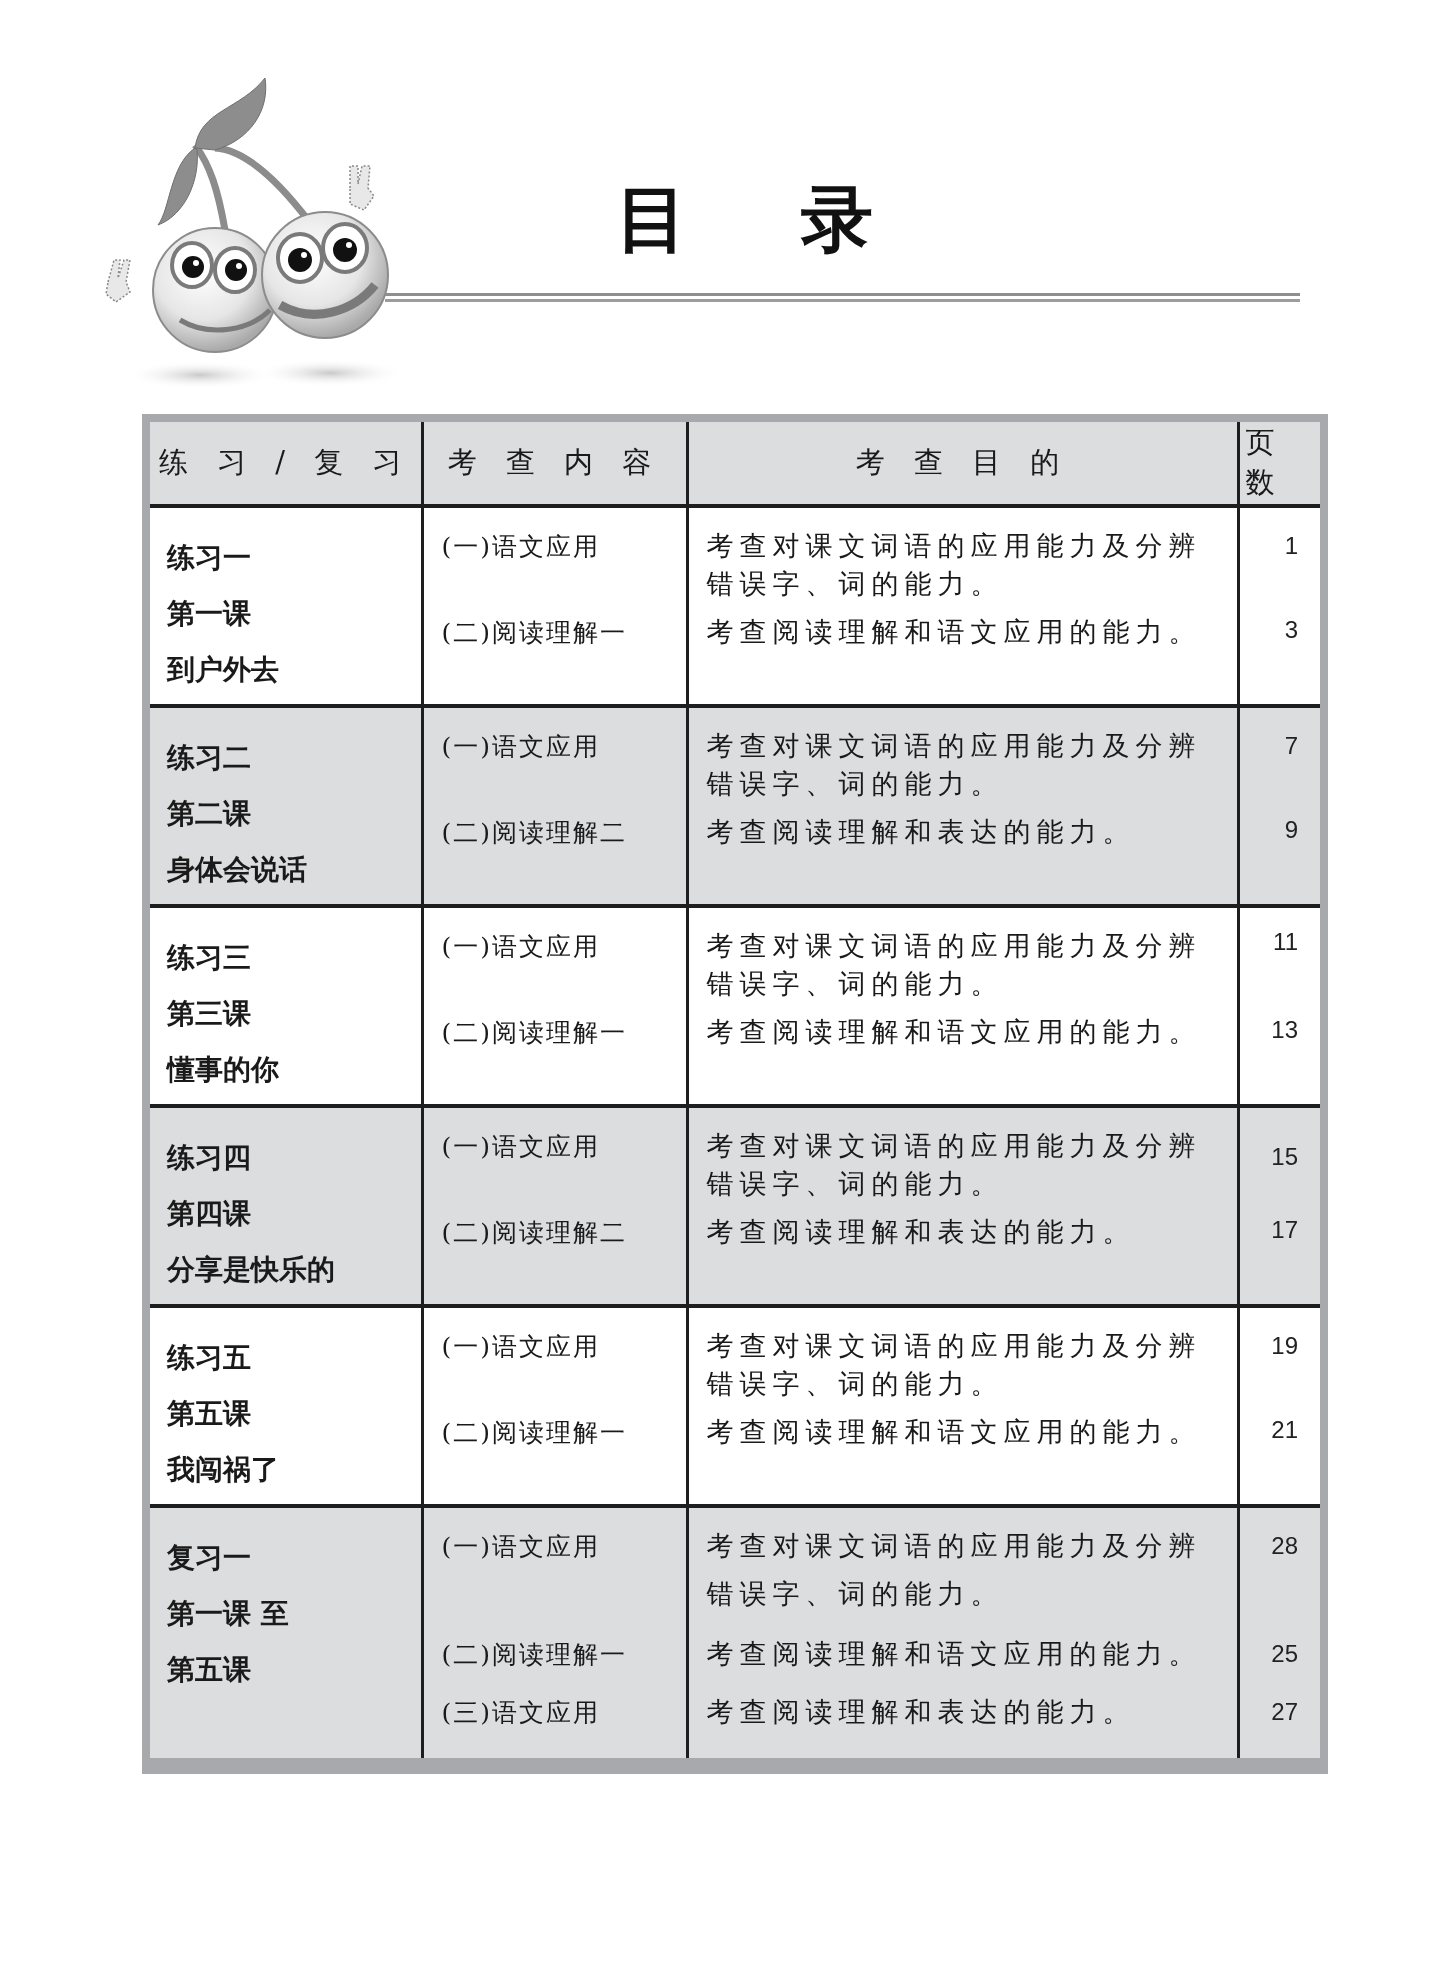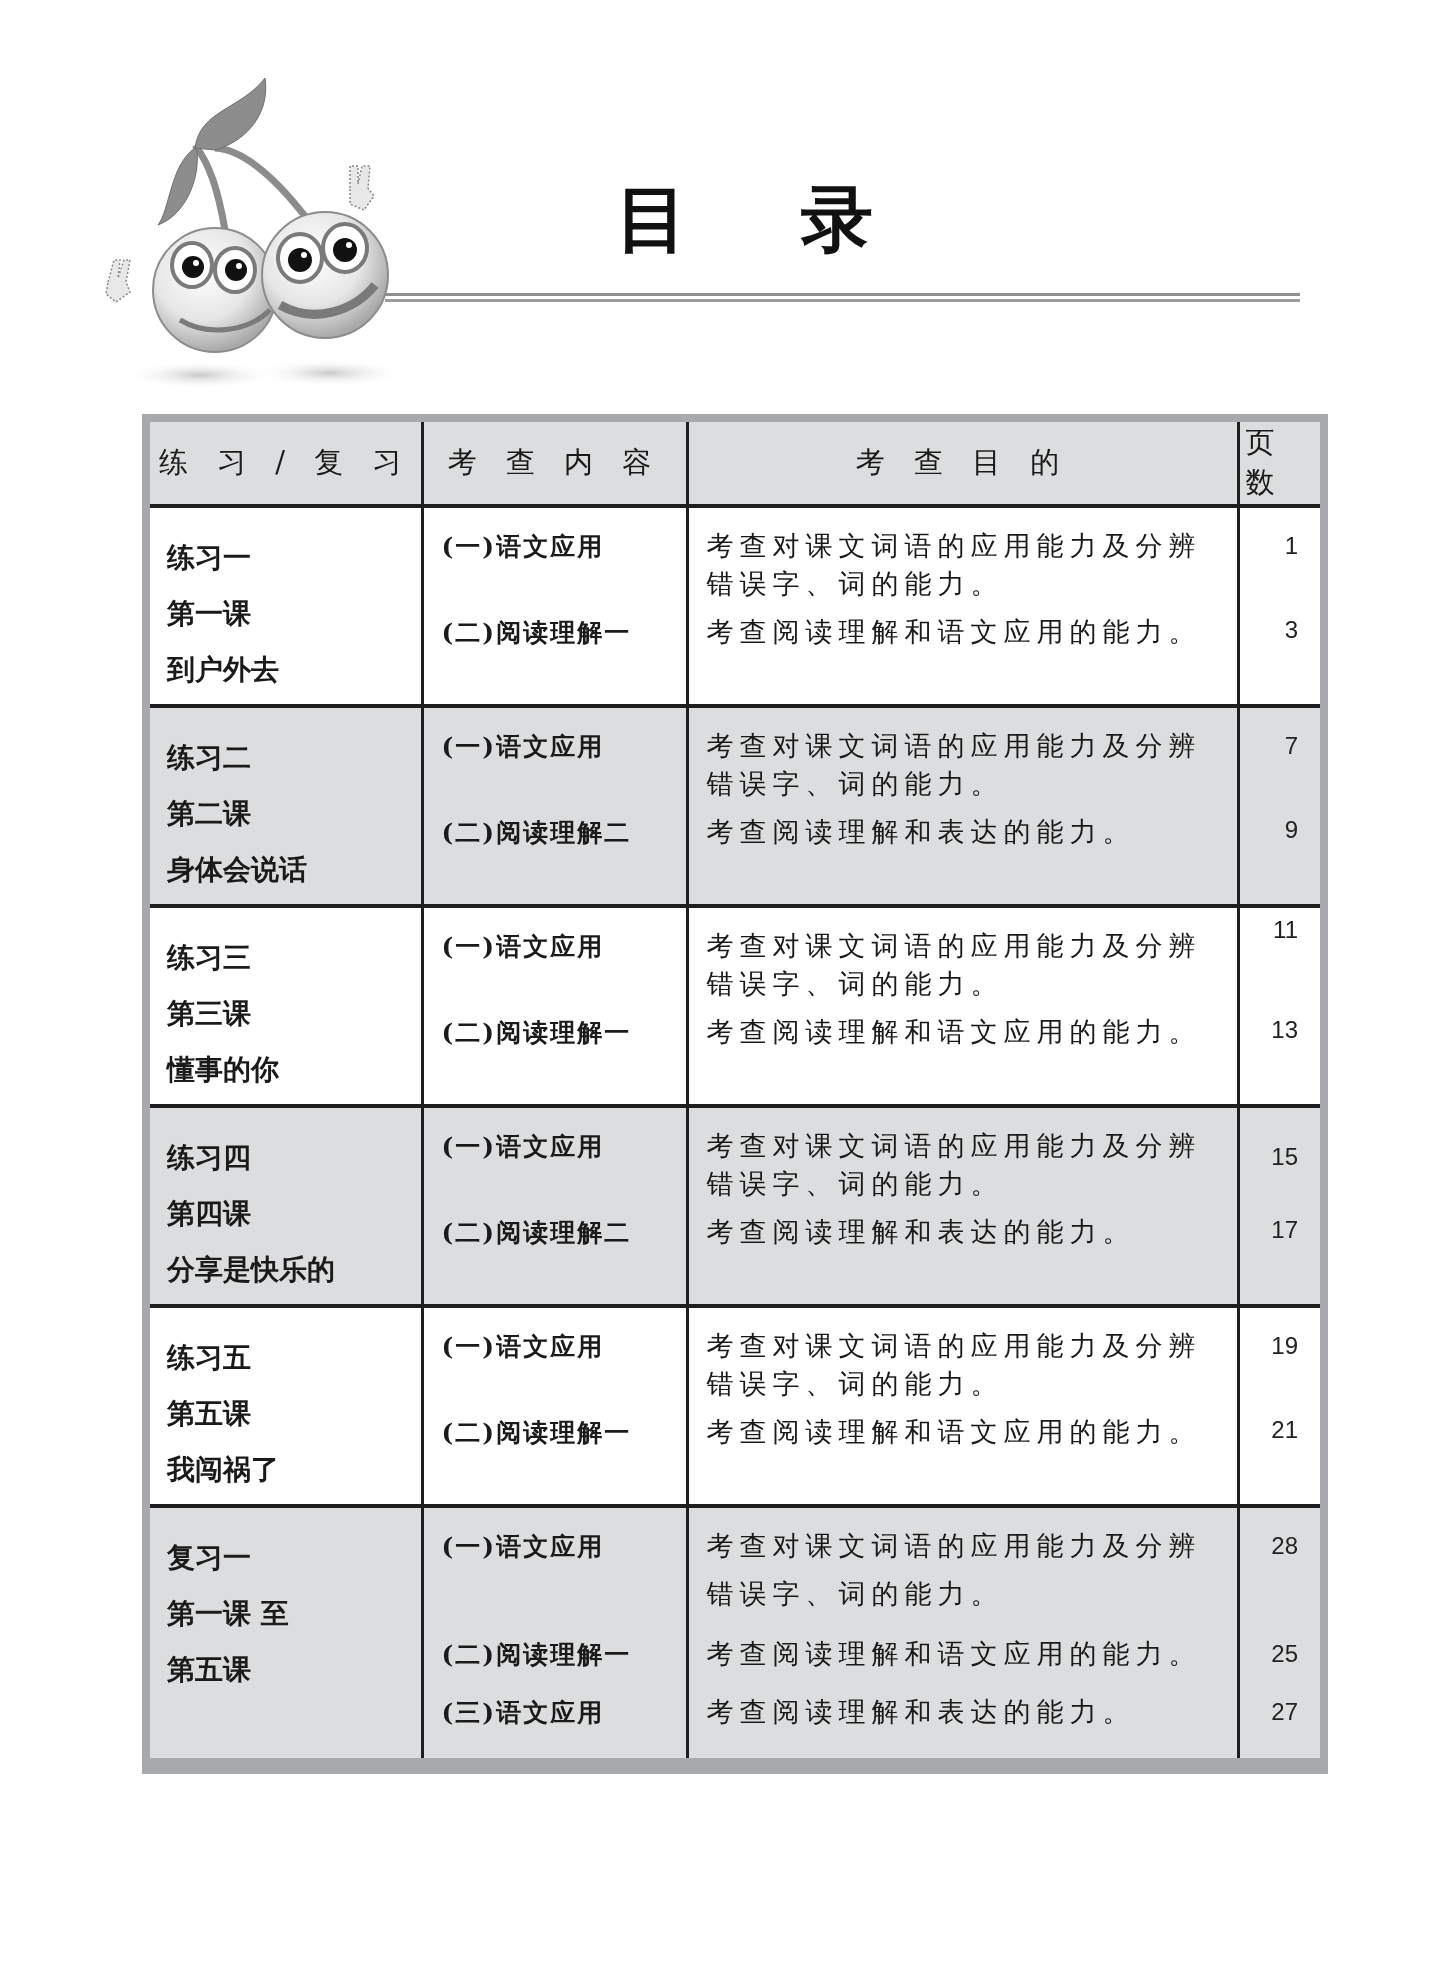--- a/index.html
+++ b/index.html
@@ -29,21 +29,21 @@
   tbody tr { height:200px; }
   tbody tr.shade td { background:#dcddde; }
   tbody tr.plain td { background:#ffffff; }
   tbody tr td { border-bottom:4px solid #1e1e1e; }
   tbody tr:last-child td { border-bottom:none; height:250px; }
   .lesson { padding:22px 0 0 17px; font-size:28px; font-weight:bold; line-height:56px;
             font-family:"DejaVu Sans", sans-serif; }
   .lesson div { white-space:nowrap; }
   .cell-rel { position:relative; height:100%; }
   .item { position:absolute; left:18px; font-family:"DejaVu Serif", serif; font-size:25px;
-          letter-spacing:2px; white-space:nowrap;font-weight:bold; }
+          letter-spacing:2px; white-space:nowrap; }
   .aim { position:absolute; left:18px; font-family:"DejaVu Serif", serif; font-size:27px;
          letter-spacing:6px; line-height:47px; white-space:nowrap; }
   .pg-num { position:absolute; right:22px; font-family:"Liberation Sans", sans-serif;
             font-size:24px; color:#222; }
 </style>
 </head>
 <body>
 
 <svg class="mascot" viewBox="0 0 320 330">
   <defs>
@@ -181,21 +181,21 @@
           </td>
         <td>
             <div class="cell-rel">
           <div class="aim" style="top:14px">考查对课文词语的应用能力及分辨</div>
           <div class="aim" style="top:52px">错误字、词的能力。</div>
           <div class="aim" style="top:100px">考查阅读理解和语文应用的能力。</div>
         </div>
           </td>
         <td>
             <div class="cell-rel">
-          <div class="pg-num" style="top:8px">11</div>
+          <div class="pg-num" style="top:20px">11</div>
           <div class="pg-num" style="top:108px">13</div>
         </div>
           </td>
       </tr>
 
       <tr class="shade">
         <td>
             <div class="lesson">
           <div>练习四</div>
           <div>第四课</div>

